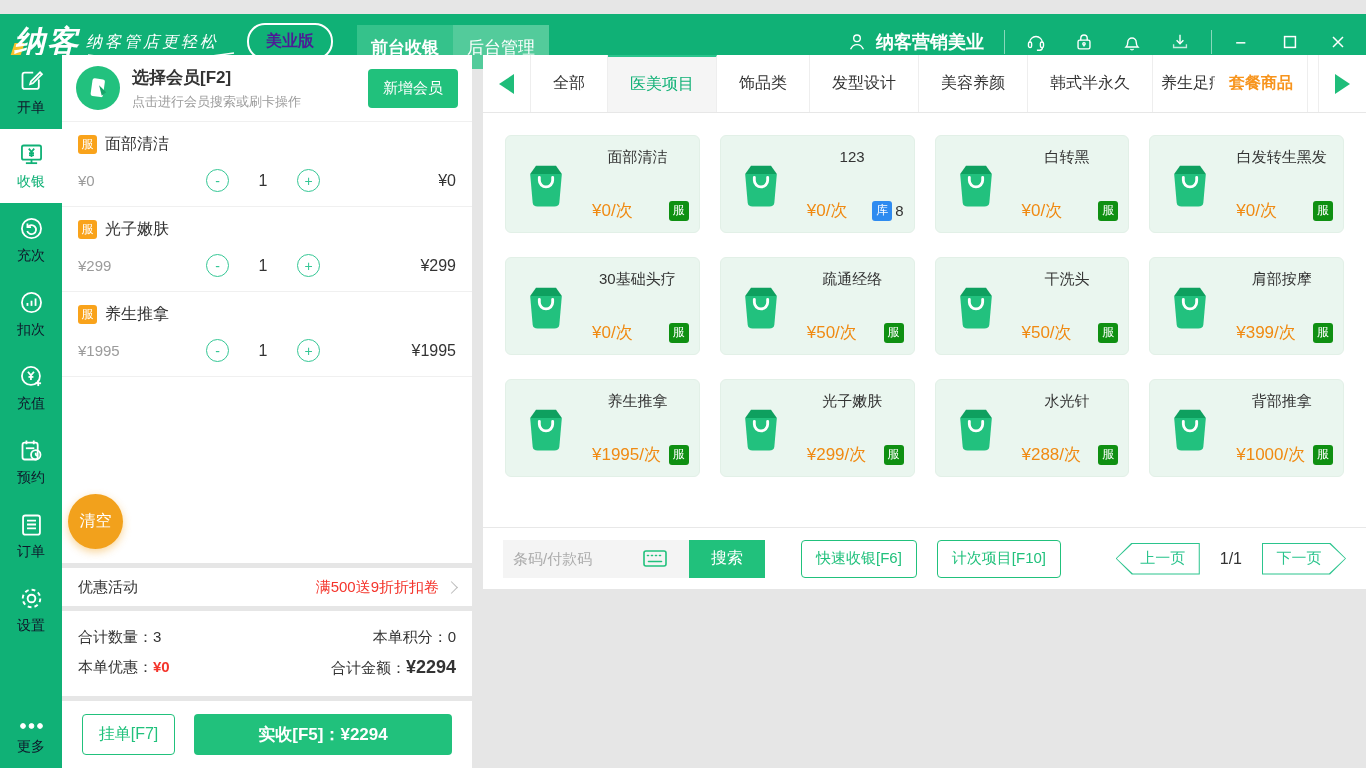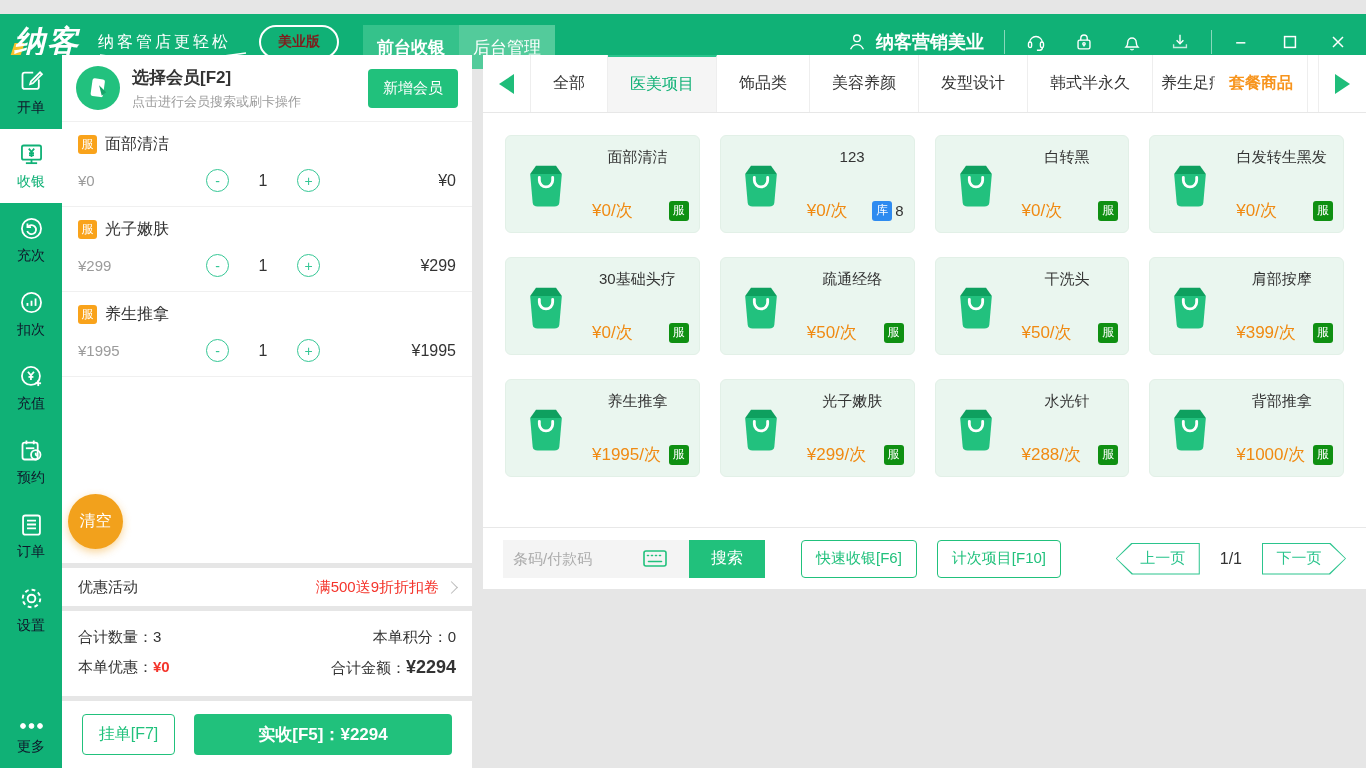--- a/index.html
+++ b/index.html
@@ -4,23 +4,23 @@
 <style>
   * { margin:0; padding:0; box-sizing:border-box; }
   html,body { width:1366px; height:768px; overflow:hidden; }
   body { font-family:"Liberation Sans","DejaVu Sans",sans-serif; background:#e6e6e6; color:#333; }
 
   
   .topbar { position:absolute; left:0; top:14px; width:1366px; height:55px; background:#10b176; display:flex; align-items:center; }
   .logo { margin-left:14px; position:relative; color:#fff; font-size:31px; font-weight:bold; font-style:italic; letter-spacing:2px; }
   .logo::before { content:""; position:absolute; left:-2px; bottom:4px; width:10px; height:16px; background:#f8c12c; transform:skew(-18deg); }
   .logo-text { position:relative; }
-  .slogan { position:relative; margin-left:18px; color:#fff; font-size:16px; letter-spacing:3px; padding-top:2px; }
+  .slogan { position:relative; margin-left:6px; color:#fff; font-size:16px; font-style:italic; letter-spacing:3px; padding-top:2px; }
   .slogan svg { position:absolute; left:0; bottom:-9px; }
-  .edition-btn { margin-left:28px; border:2px solid #fff; border-radius:18px; color:#7f1d1d; font-size:14px; font-weight:bold; padding:6px 17px; background:transparent; cursor:pointer; }
+  .edition-btn { margin-left:28px; border:2px solid #fff; border-radius:18px; color:#4c1d95; font-size:16px; font-weight:bold; padding:6px 17px; background:transparent; cursor:pointer; }
   .topbar-tabs { align-self:flex-end; display:flex; margin-left:24px; height:44px; }
   .tb-tab { width:96px; display:flex; align-items:center; justify-content:center; color:#fff; font-size:17px; position:relative; cursor:pointer; }
   .tb-tab.active { background:#35c28b; font-weight:bold; }
   .tb-tab.active::after { content:""; position:absolute; bottom:5px; left:50%; transform:translateX(-50%); width:62px; height:3px; background:#fff; border-radius:2px; }
   .tb-tab.inactive { background:#53cb9b; }
   .topbar-right { margin-left:auto; display:flex; align-items:center; margin-right:18px; }
   .user { display:flex; align-items:center; color:#fff; font-size:18px; font-weight:bold; gap:8px; }
   .tb-divider { width:1px; height:24px; background:rgba(255,255,255,.5); margin:0 20px; }
   .tb-icons { display:flex; align-items:center; gap:26px; }
   .tb-icons svg, .win-ctrls svg { display:block; cursor:pointer; }
@@ -344,22 +344,22 @@
 </div>
 
 <div class="main">
   <div class="cat-bar">
     <div class="cat-arrow left">
         <div class="tri-l"></div>
       </div>
     <div class="cat-tab">全部</div>
     <div class="cat-tab active">医美项目</div>
     <div class="cat-tab">饰品类</div>
+    <div class="cat-tab">发型设计</div>
     <div class="cat-tab">美容养颜</div>
-    <div class="cat-tab">发型设计</div>
     <div class="cat-tab">韩式半永久</div>
     <div class="cat-tab truncated">养生足疗</div>
     <div class="cat-tab highlight">套餐商品</div>
     <div class="cat-arrow right">
         <div class="tri-r"></div>
       </div>
   </div>
 
   <div class="grid">
 

